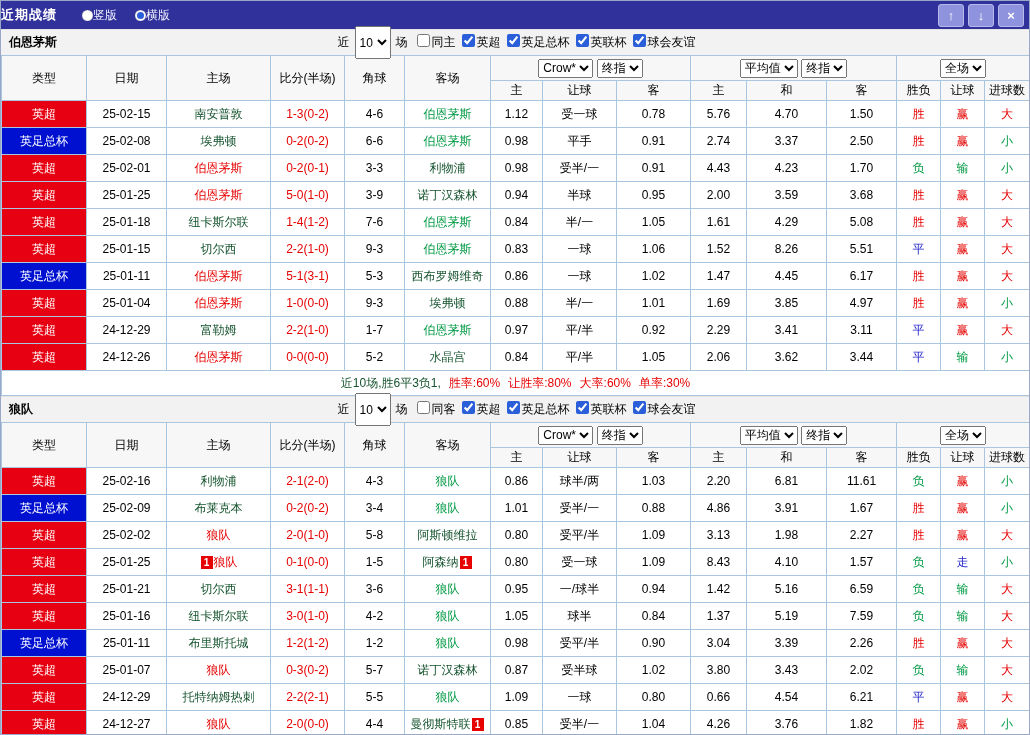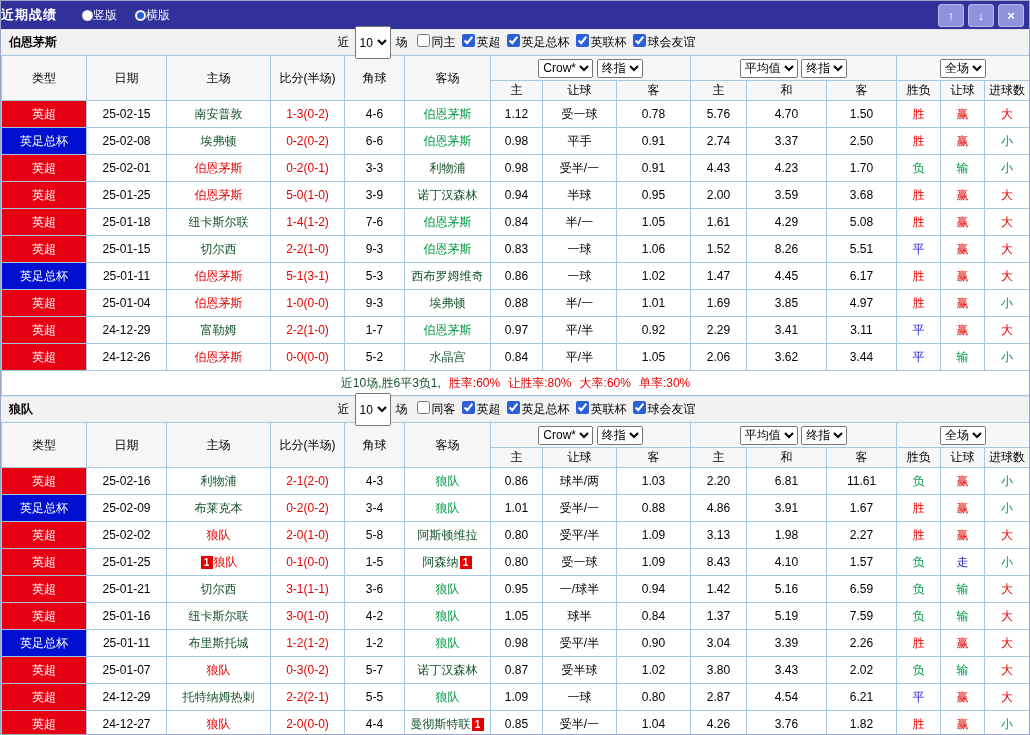--- a/index.html
+++ b/index.html
@@ -561,21 +561,21 @@
           <tr>
             <td class="league lg-red">英超</td>
             <td>24-12-29</td>
             <td><span class="c-black">托特纳姆热刺</span></td>
             <td class="c-red">2-2(2-1)</td>
             <td>5-5</td>
             <td><span class="c-green">狼队</span></td>
             <td>1.09</td>
             <td>一球</td>
             <td>0.80</td>
-            <td>2.87</td>
+            <td>0.66</td>
             <td>4.54</td>
             <td>6.21</td>
             <td class="c-blue">平</td>
             <td class="c-red">赢</td>
             <td class="c-red">大</td>
           </tr>
           <tr>
             <td class="league lg-red">英超</td>
             <td>24-12-27</td>
             <td><span class="c-red">狼队</span></td>

